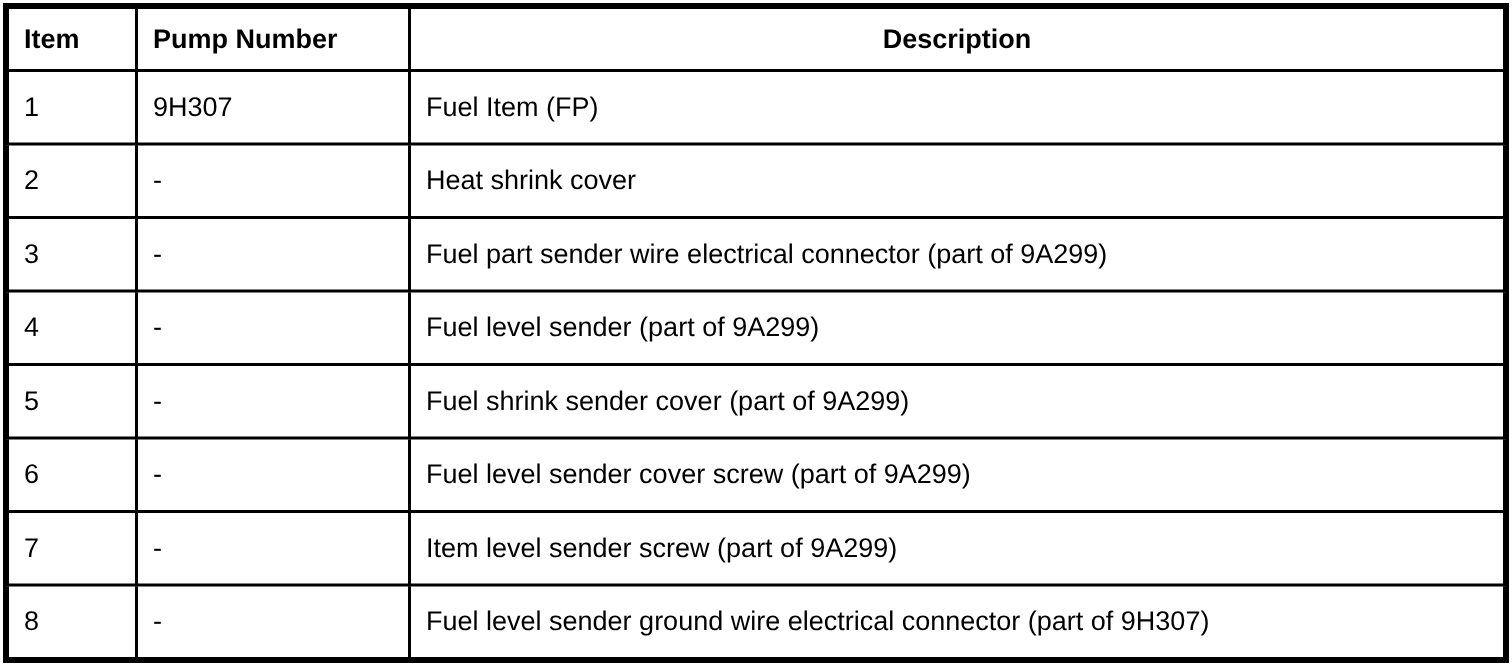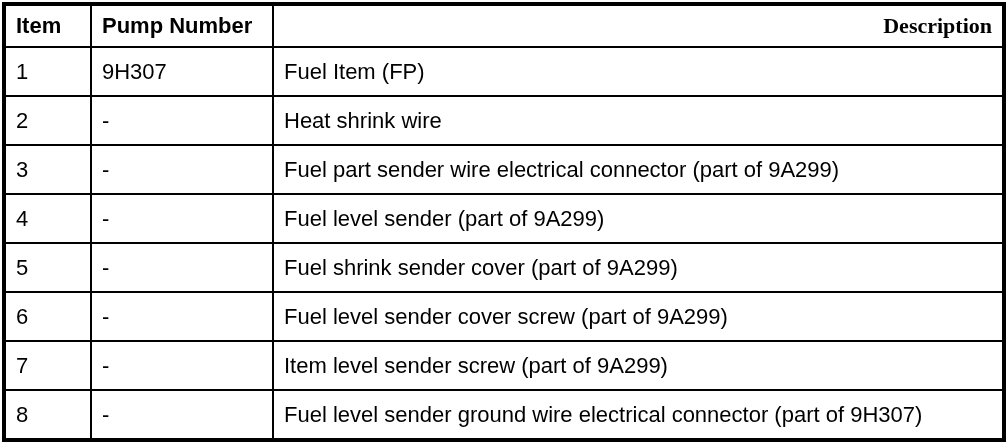--- a/index.html
+++ b/index.html
@@ -24,34 +24,33 @@
     background: #ffffff;
   }
   table.parts-table, .parts-table th, .parts-table td {
     border: 2px solid #000000;
   }
   table.parts-table {
     outline: 2px solid #000000;
     outline-offset: 0px;
   }
   .parts-table th, .parts-table td {
-    font-size: 22px;
+    font-size: 18px;
     padding: 0 10px;
     vertical-align: middle;
     overflow: hidden;
     white-space: nowrap;
   }
   .parts-table th {
     font-weight: bold;
     text-align: left;
     height: 40px;
   }
   .parts-table th.col-desc {
-    text-align: right;
-    font-family: Liberation Serif, serif;
+    text-align: center;
   }
   .parts-table td {
     font-weight: normal;
     text-align: left;
     height: 44px;
   }
   .col-item { width: 64px; }
   .col-part { width: 160px; }
   .col-desc { width: auto; }
 </style>
@@ -69,21 +68,21 @@
     </thead>
     <tbody>
       <tr>
         <td>1</td>
         <td>9H307</td>
         <td>Fuel Item (FP)</td>
       </tr>
       <tr>
         <td>2</td>
         <td>-</td>
-        <td>Heat shrink wire</td>
+        <td>Heat shrink cover</td>
       </tr>
       <tr>
         <td>3</td>
         <td>-</td>
         <td>Fuel part sender wire electrical connector (part of 9A299)</td>
       </tr>
       <tr>
         <td>4</td>
         <td>-</td>
         <td>Fuel level sender (part of 9A299)</td>

